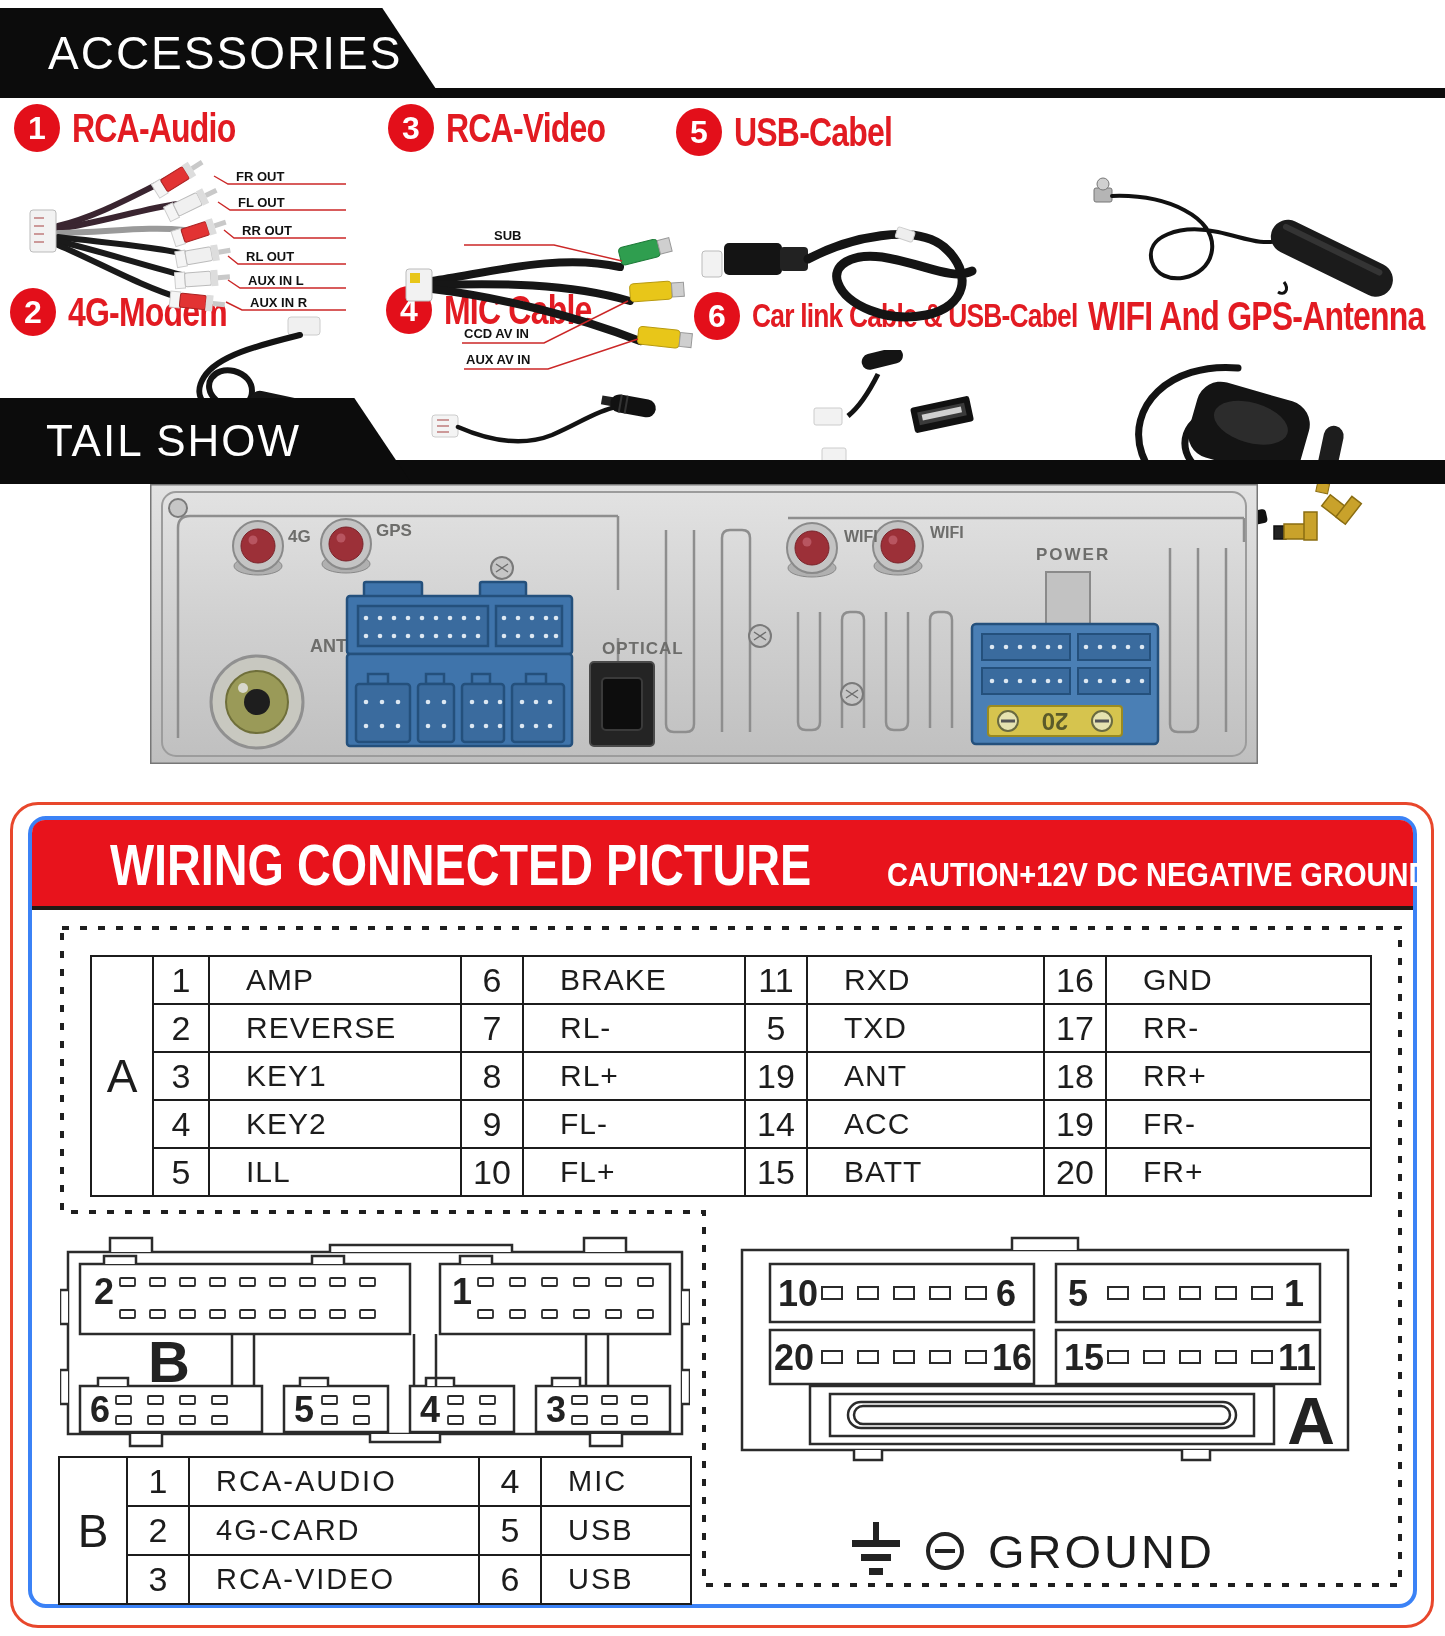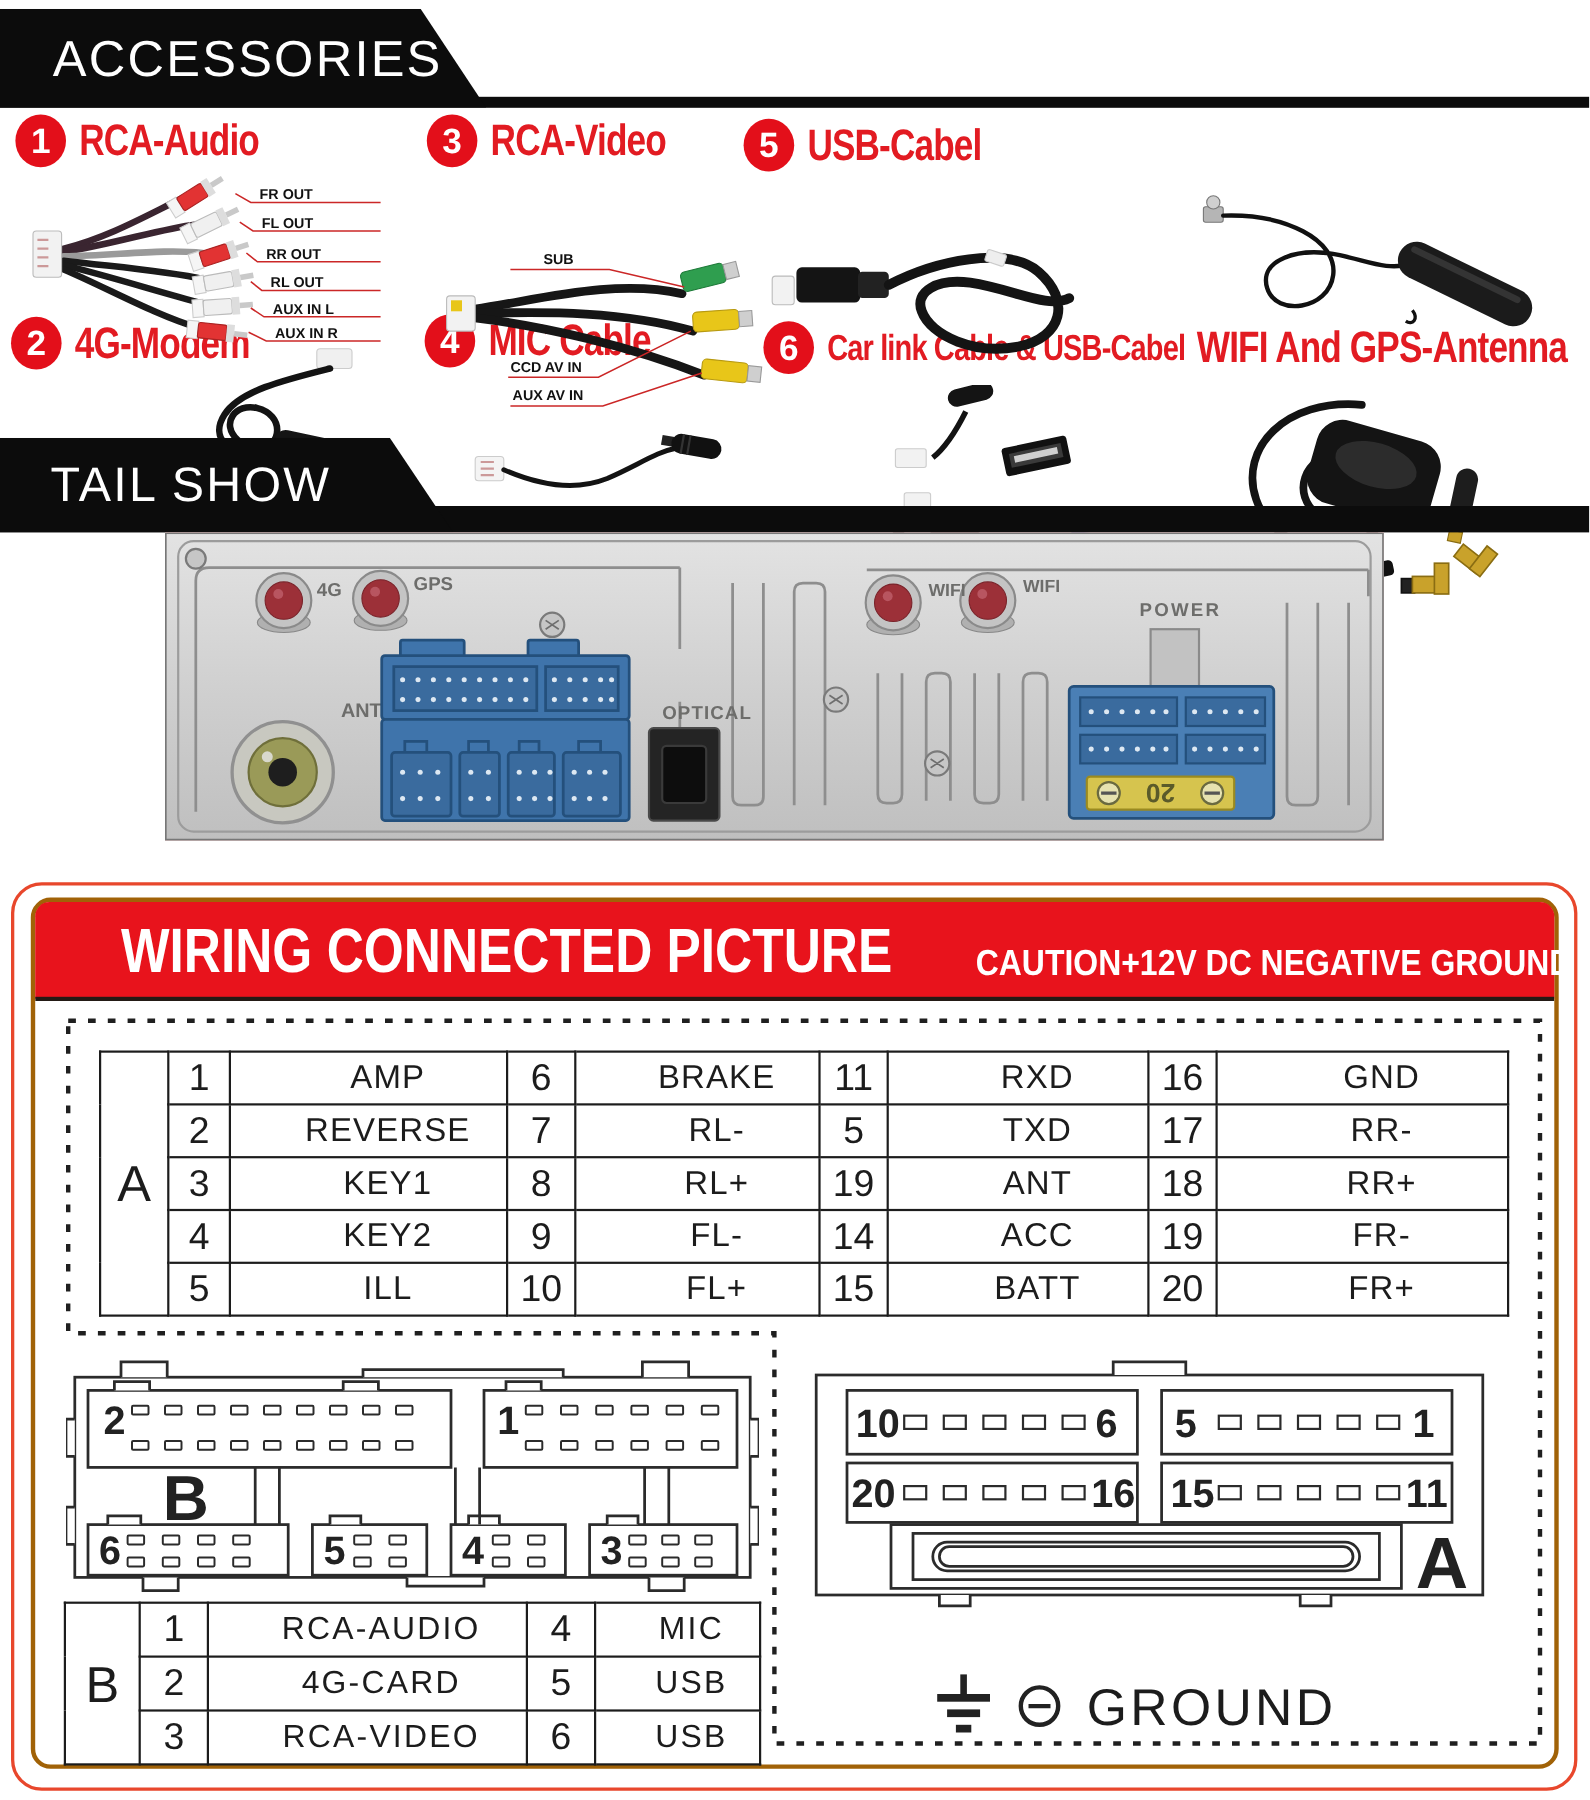--- a/index.html
+++ b/index.html
@@ -13,34 +13,34 @@
   
   .acc-item{display:flex;align-items:center;gap:12px;}
   .badge{width:46px;height:48px;border-radius:50%;background:#e30f1a;color:#fff;
          display:flex;align-items:center;justify-content:center;
          font-size:32px;font-weight:700;flex:0 0 auto;}
   .acc-label{font-size:40px;font-weight:700;color:#e21b22;white-space:nowrap;
              display:inline-block;transform:scaleX(.8);transform-origin:0 55%;letter-spacing:-1px;}
   .acc-label.small{font-size:33px;}
   
   .wire-outer{border:3px solid #e8472c;border-radius:28px;background:#fff;}
-  .wire-inner{border:4px solid #a16207;border-radius:18px;background:#fff;}
+  .wire-inner{border:4px solid #3b82f6;border-radius:18px;background:#fff;}
   .wire-header{position:absolute;left:0;top:0;right:0;height:78px;background:#e8131c;
                border-radius:13px 13px 0 0;border-bottom:4px solid #231a15;
                display:flex;align-items:flex-end;padding-bottom:8px;}
   .wire-title{font-size:57px;font-weight:700;color:#fff;margin-left:78px;white-space:nowrap;
               display:inline-block;transform:scaleX(.82);transform-origin:0 100%;}
   .wire-caution{font-size:33px;font-weight:700;color:#fff;margin-left:-78px;padding-bottom:4px;
                 white-space:nowrap;display:inline-block;transform:scaleX(.88);transform-origin:0 100%;}
   
   table.pins{border-collapse:collapse;table-layout:fixed;color:#1c1c1c;}
   table.pins td{border:2px solid #1c1c1c;overflow:hidden;white-space:nowrap;}
   td.alab{font-size:46px;text-align:center;}
   td.num{font-size:34px;text-align:center;}
-  td.name{font-size:30px;padding-left:36px;letter-spacing:1px;text-align:center;}
+  td.name{font-size:30px;padding-left:36px;letter-spacing:1px;}
   table#tableB td.name{font-size:29px;letter-spacing:2px;padding-left:26px;}
   
   .dc-row{display:flex;align-items:center;gap:16px;color:#1c1c1c;}
   .dc-text{font-size:46px;letter-spacing:3px;white-space:nowrap;}
   .dcsym{width:58px;display:flex;flex-direction:column;gap:7px;margin-top:4px;}
   .dcsym .solid{height:8px;background:#222;}
   .dcsym .dashes{display:flex;gap:7px;}
   .dcsym .dashes i{display:block;height:8px;width:15px;background:#222;}
   .gnd-row{display:flex;align-items:center;gap:20px;color:#1c1c1c;}
   .gnd-text{font-size:47px;letter-spacing:3px;white-space:nowrap;}

